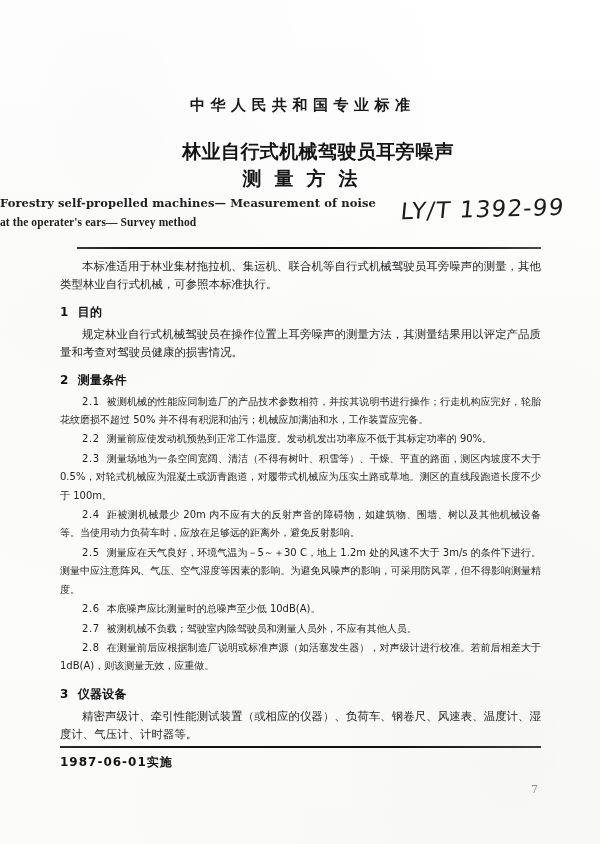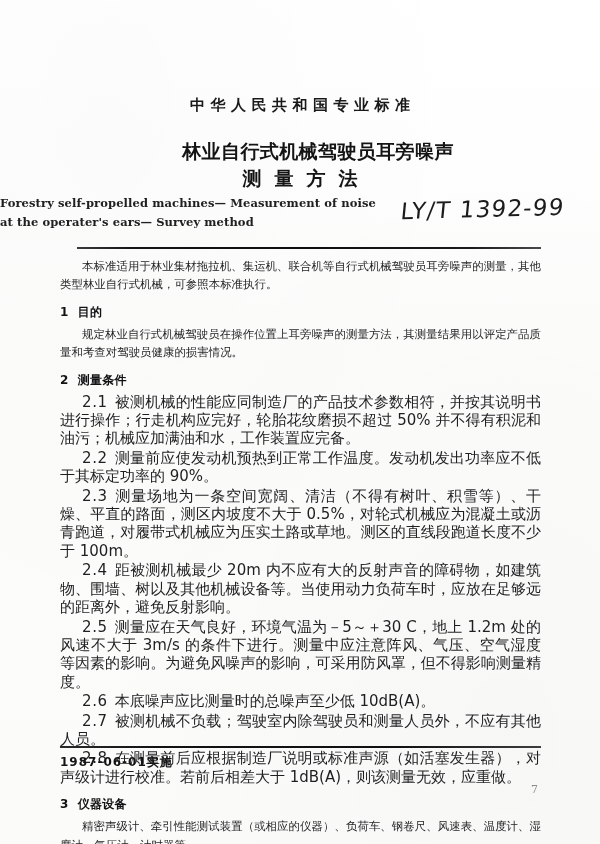--- a/index.html
+++ b/index.html
@@ -81,20 +81,21 @@
     top: 194px;
     font-family: "DejaVu Serif", "Liberation Serif", serif;
     font-size: 11.5px;
     font-weight: bold;
     color: #202021;
     line-height: 1.65;
     letter-spacing: 0.1px;
   }
   .en-title .en-l2 {
     display: block;
+    font-family: Liberation Serif, serif;
   }
 
   
   .std-number {
     position: absolute;
     right: 36px;
     top: 196px;
     font-family: "DejaVu Sans", "Liberation Sans", sans-serif;
     font-size: 23px;
     color: #1b1b1c;
@@ -145,21 +146,21 @@
     font-size: 12px;
     font-weight: bold;
     letter-spacing: 0.3px;
     color: #121214;
   }
   .sec-head .num {
     margin-right: 9px;
   }
   .clause {
     margin: 0 0 1px 0;
-    font-size: 15px;
+    font-size: 10px;
     line-height: 18.4px;
     text-indent: 22px;
     text-align: justify;
     text-justify: inter-character;
     color: #1f1f21;
   }
   .clause .cnum {
     letter-spacing: 0.6px;
     margin-right: 7px;
   }

